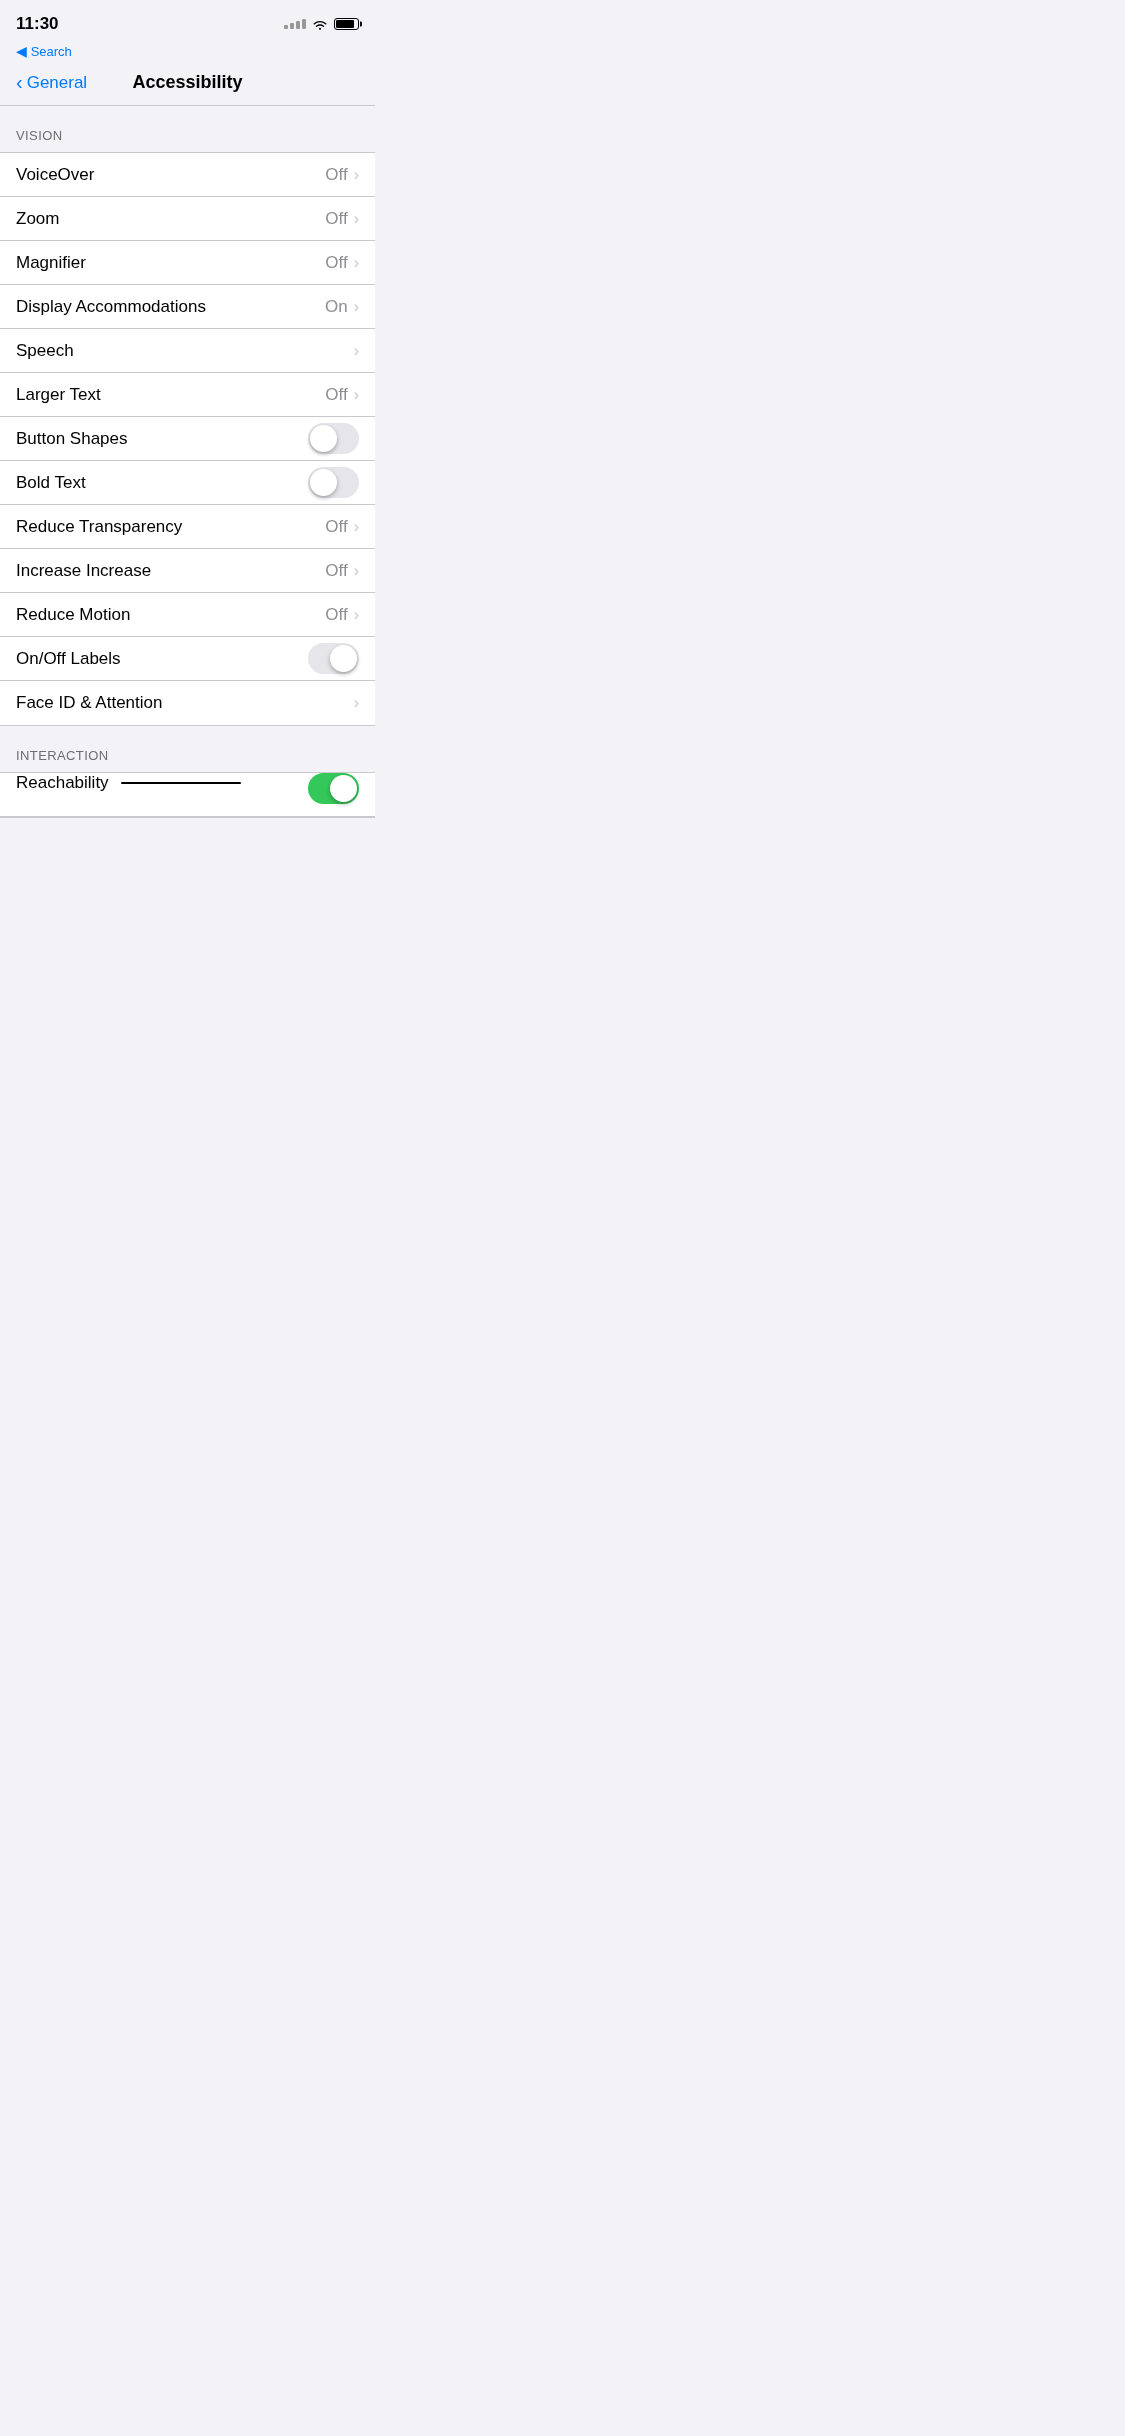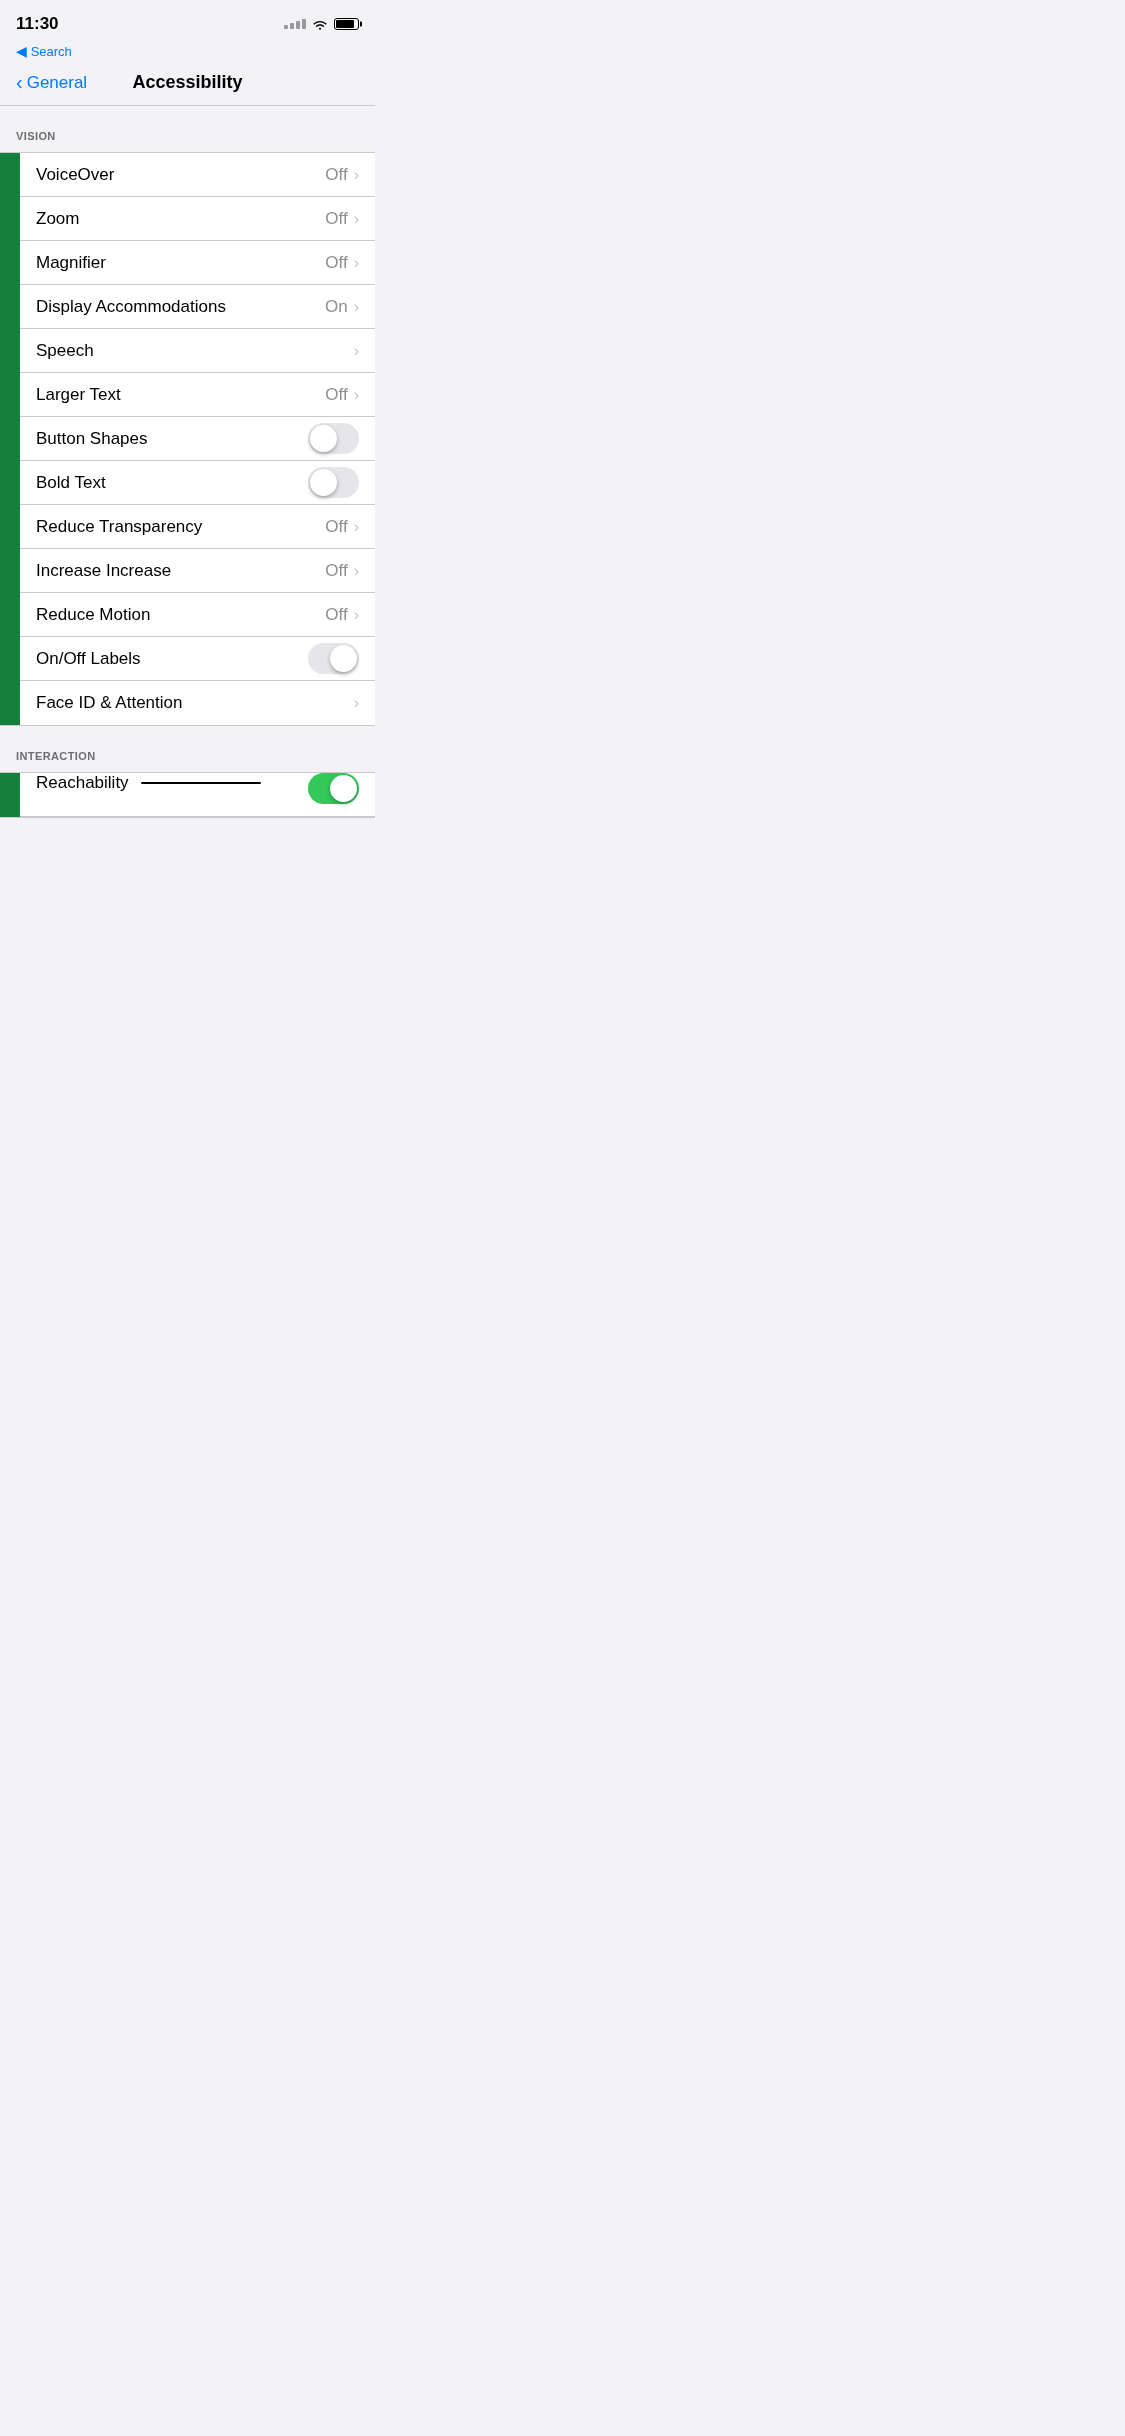--- a/index.html
+++ b/index.html
@@ -134,33 +134,32 @@
       min-width: 80px;
     }
 
     
     .section-header {
       background: #f2f2f7;
       padding: 20px 16px 8px 16px;
     }
 
     .section-header-text {
-      font-size: 11px;
-      font-weight: 700;
+      font-size: 13px;
+      font-weight: 400;
       color: #6d6d72;
       letter-spacing: 0.4px;
       text-transform: uppercase;
     }
 
     
     .settings-list {
-      background: #15803d;
+      background: #4d7c0f;
       border-top: 0.5px solid #c8c8cd;
       border-bottom: 0.5px solid #c8c8cd;
-      padding-left: 20px;
     }
 
     .settings-row {
       display: flex;
       align-items: center;
       justify-content: space-between;
       padding: 0 16px;
       min-height: 44px;
       background: #fff;
       border-bottom: 0.5px solid #c8c8cd;

